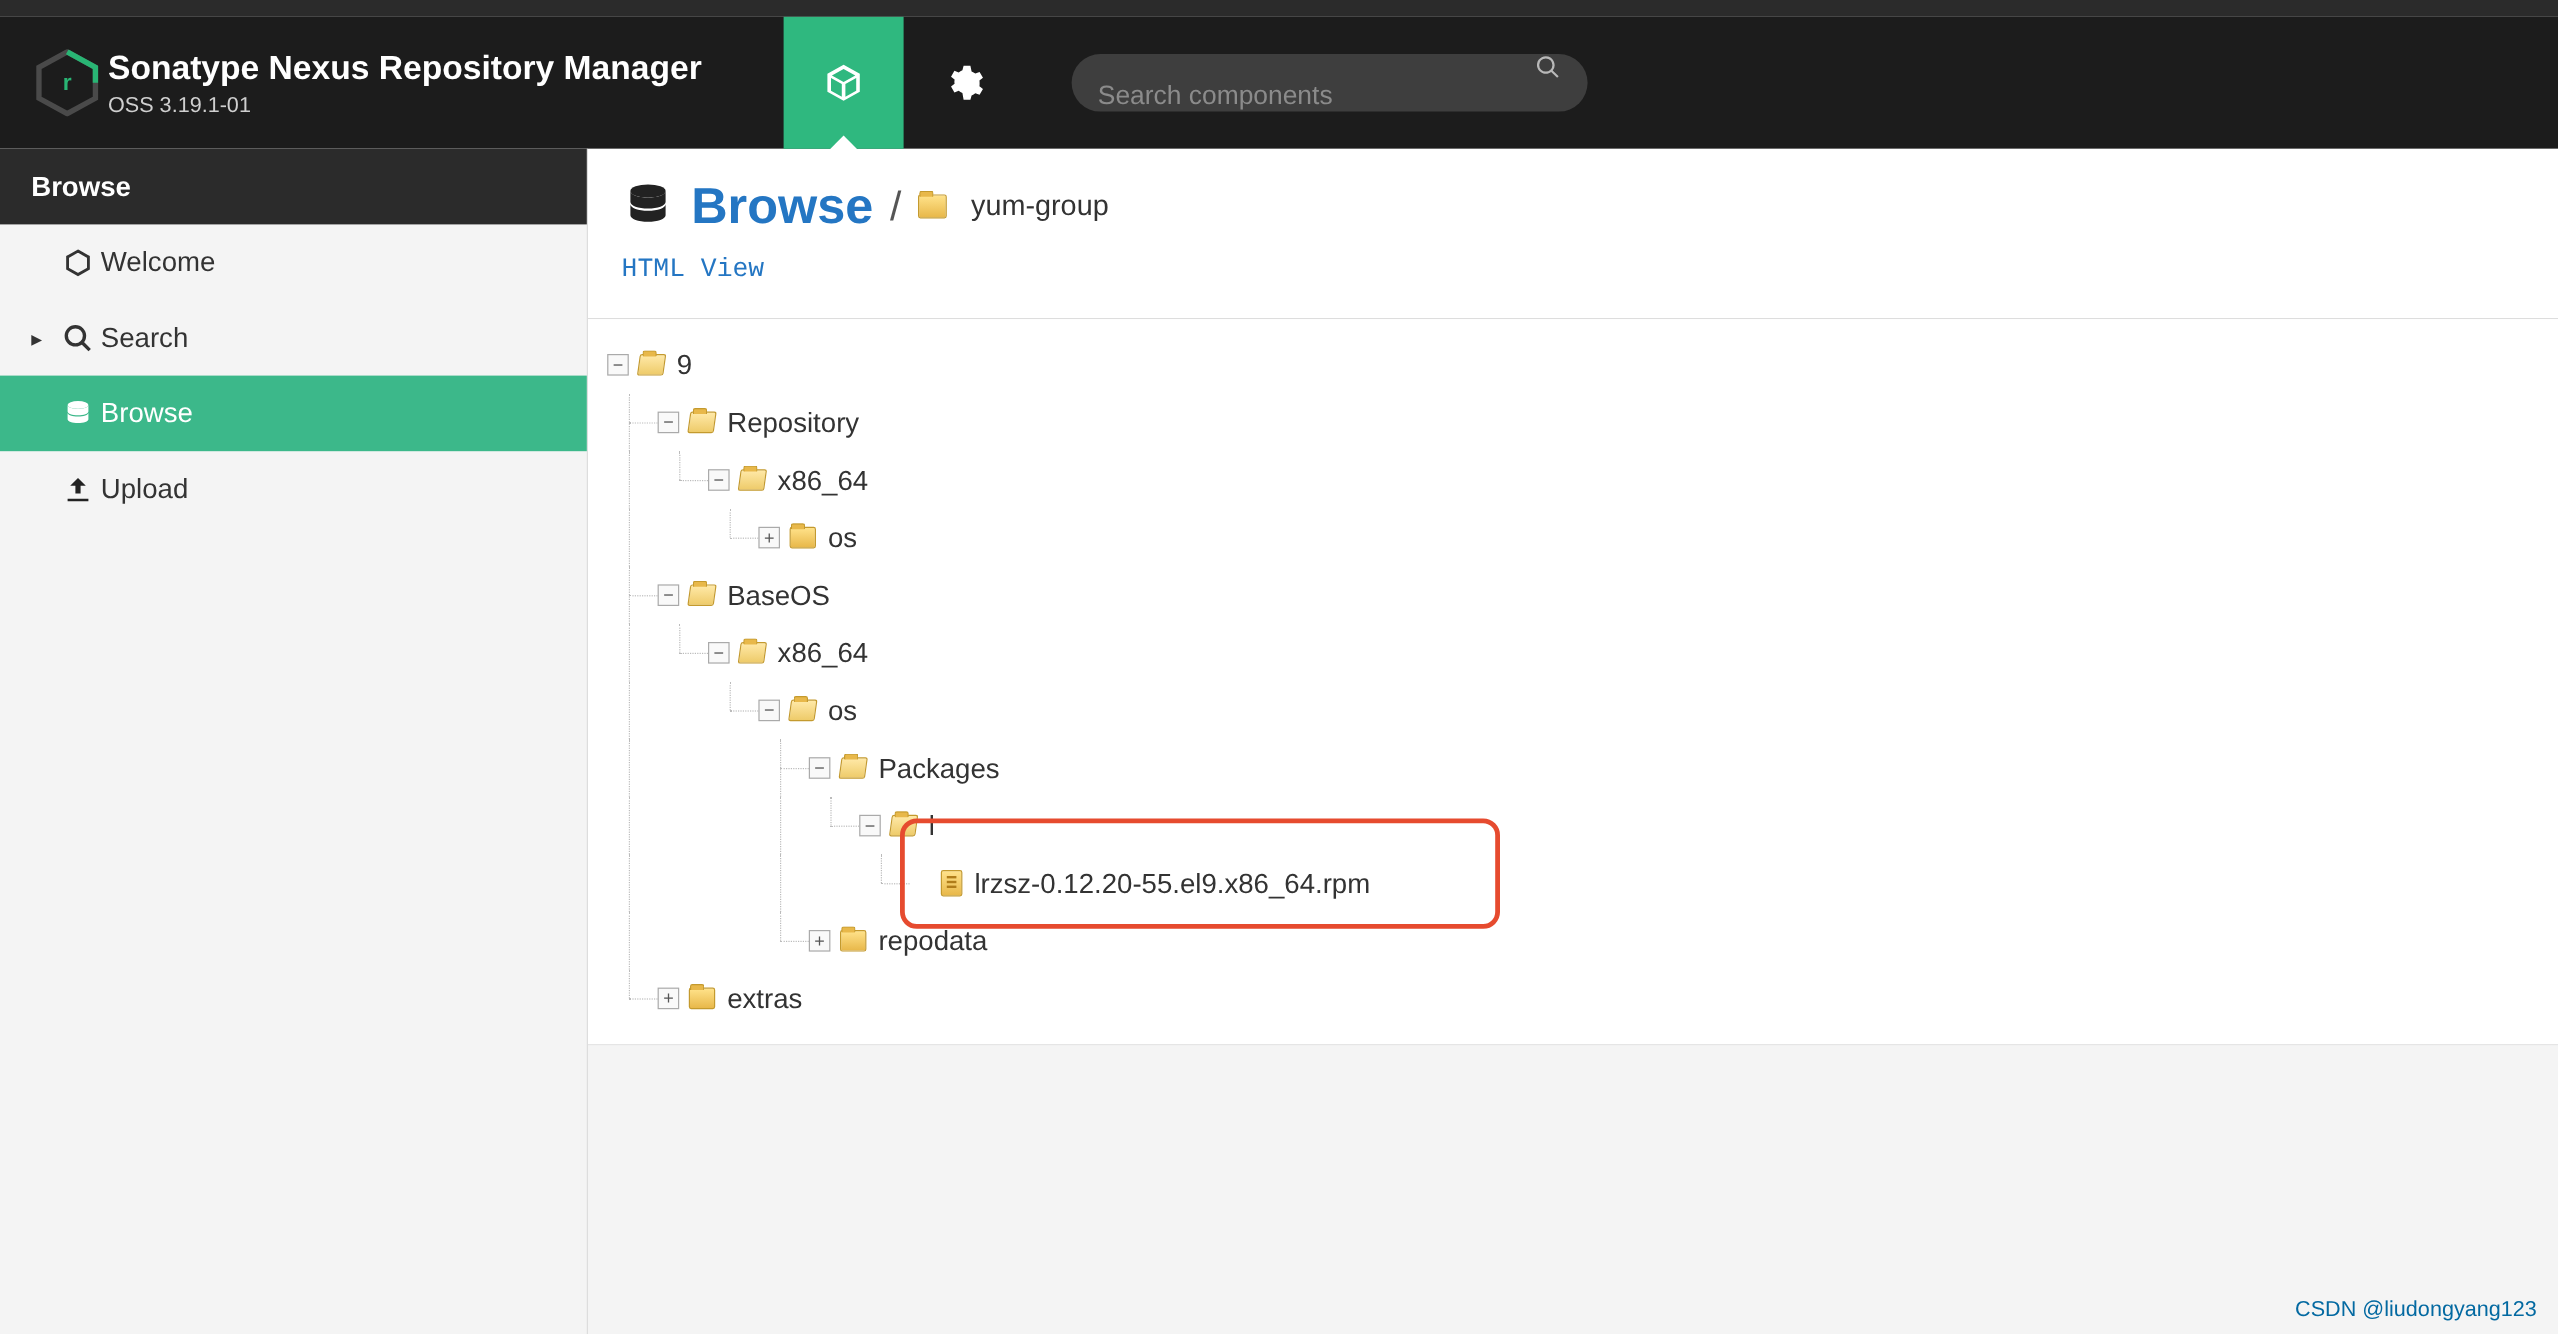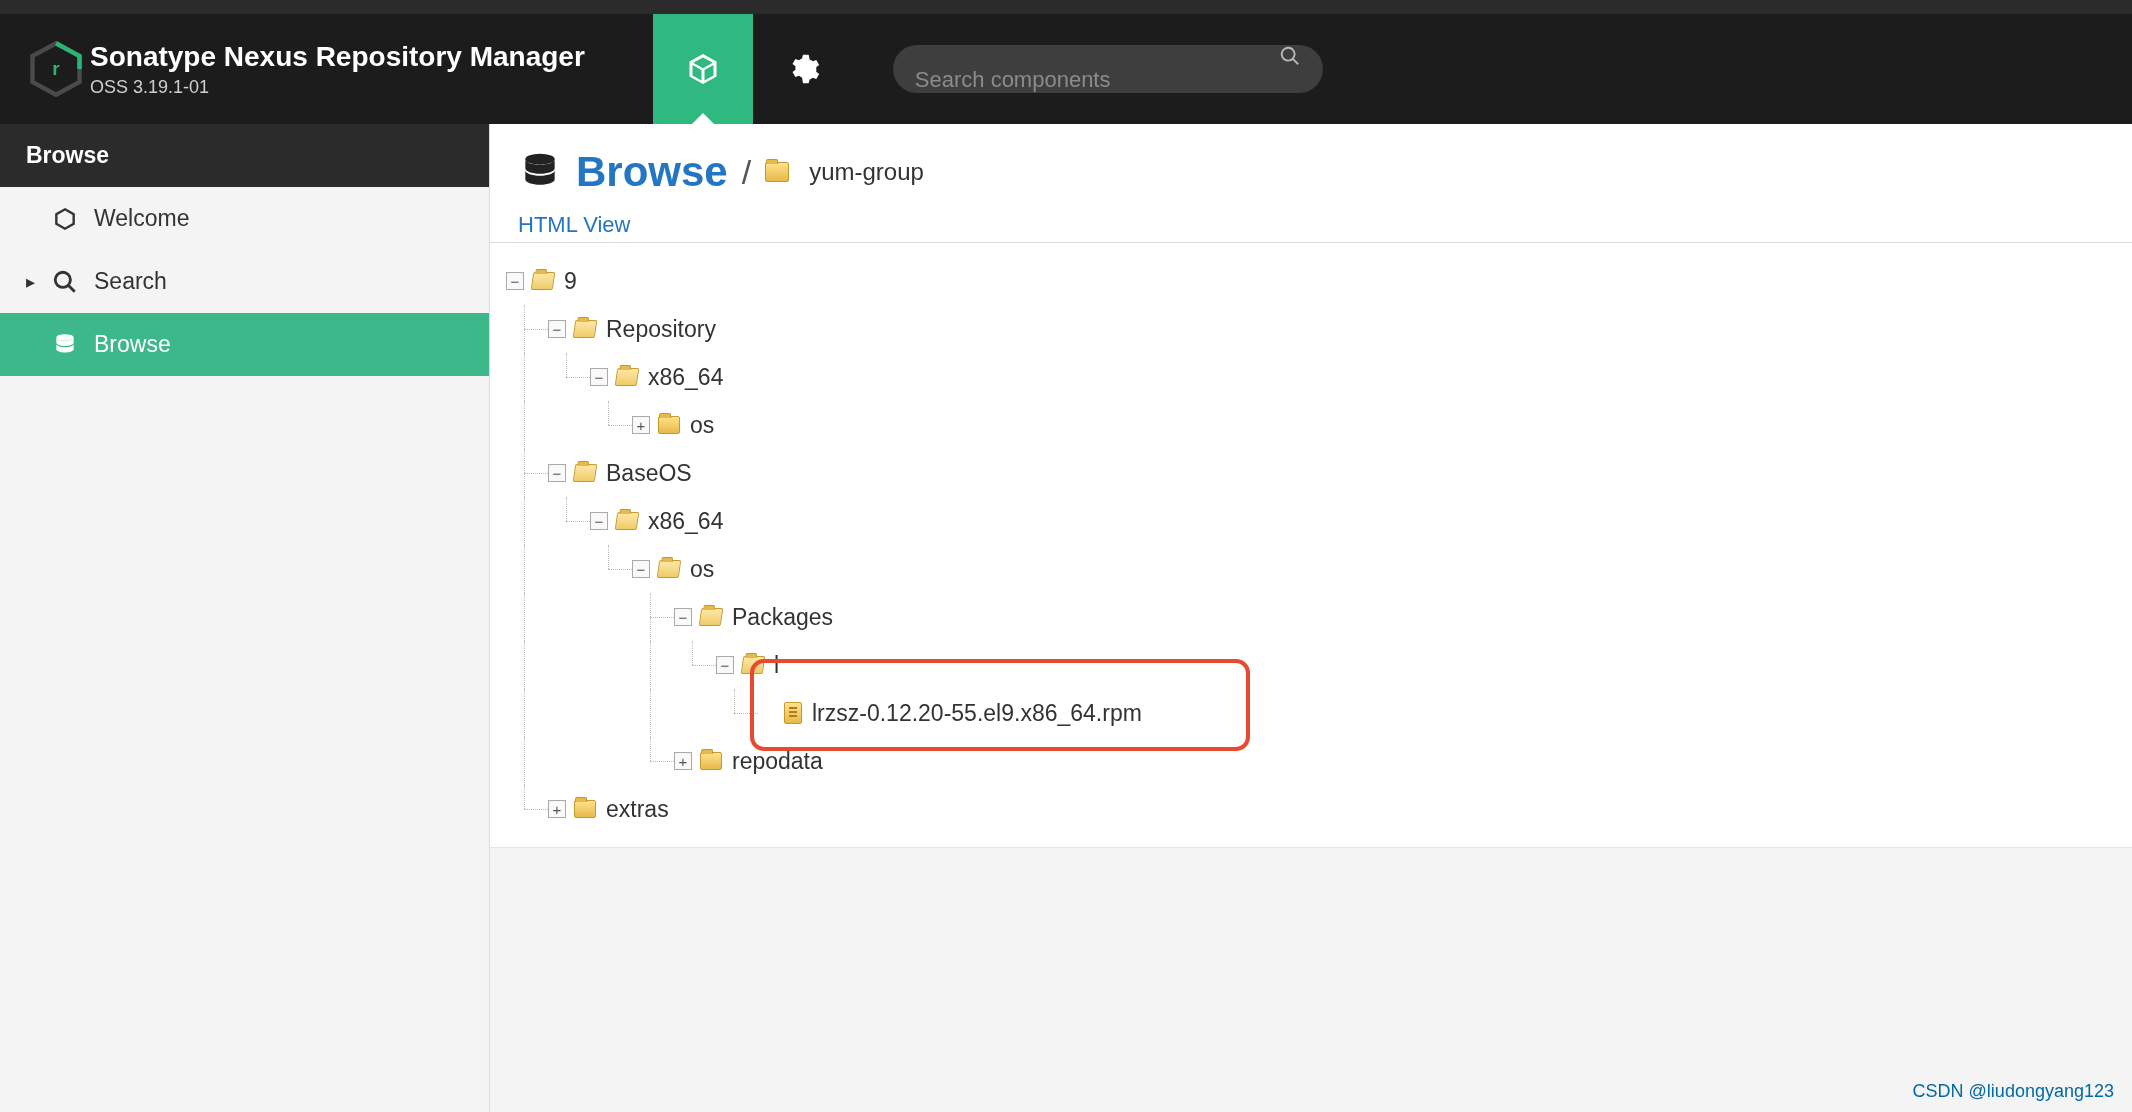--- a/index.html
+++ b/index.html
@@ -24,29 +24,29 @@
 .search-box input::placeholder { color:#8b8b8b; }
 
 .layout { display:flex; height: calc(1112px - 124px); }
 .sidebar { width: 490px; background:#f4f4f4; border-right:1px solid #ddd; }
 .sidebar-header { background:#2b2b2b; color:#fff; padding:18px 26px; font-size:23px; font-weight:600; }
 .nav-item { display:flex; align-items:center; padding:18px 26px; font-size:23px; color:#333; cursor:pointer; }
 .nav-item .icon-slot { width:38px; display:flex; justify-content:center; }
 .nav-item.expandable::before { content:"▸"; color:#333; font-size:18px; margin-right:6px; width:14px;}
 .nav-item:not(.expandable)::before { content:""; width:20px; display:inline-block;}
 .nav-item.active { background:#3cb88a; color:#fff; }
-.nav-item .lbl { margin-left:10px; }
+.nav-item .lbl { }
 
 .content { flex:1; background:#fff; display:flex; flex-direction:column; }
 .crumb-row { padding: 24px 28px 10px 28px; display:flex; align-items:center; gap:14px; }
 .db-ic { width:44px; height:44px; }
 .crumb-title { font-size:42px; font-weight:700; color:#2476c3; }
 .crumb-sep { font-size:34px; color:#555; }
 .crumb-leaf { font-size:24px; color:#333; display:flex; align-items:center; gap:10px;}
-.subtool { padding: 6px 28px 4px 28px; border-bottom:1px solid #ddd; }
+.subtool { padding: 6px 28px 28px 28px; border-bottom:1px solid #ddd;font-family:Liberation Mono, monospace; }
 .subtool a { color:#2476c3; font-size:22px; text-decoration:none; }
 
 .tree { padding: 14px 16px; font-size:23px; color:#333; position:relative; background:#fff;}
 .tnode { display:flex; align-items:center; height:48px; position:relative;}
 .toggle { width:18px; height:18px; border:1px solid #aaa; background:#f9f9f9; display:flex; align-items:center; justify-content:center; font-size:15px; color:#555; margin-right:8px; line-height:1; cursor:pointer;}
 .toggle.blank { border:none; background:transparent; }
 .fold-ic { width:22px; height:18px; margin-right:10px; display:inline-block; position:relative;}
 .fold-closed { background:linear-gradient(#ffe28a,#e8b84a); border:1px solid #c49a2e; border-radius:2px; }
 .fold-closed::before{content:"";position:absolute;top:-4px;left:0;width:10px;height:4px;background:#e8b84a;border:1px solid #c49a2e;border-bottom:none;border-radius:2px 2px 0 0;}
 .fold-open { background:linear-gradient(#ffe9a8,#eecb6a); border:1px solid #c49a2e; border-radius:2px; transform:skewX(-8deg);}
@@ -134,20 +134,28 @@
     <div class="nav-item active">
       <span class="icon-slot">
           <svg width="26" height="26" viewBox="0 0 24 24">
             <ellipse cx="12" cy="5" rx="8" ry="3" fill="#fff"></ellipse>
             <path fill="#fff" d="M4 5v5c0 1.7 3.6 3 8 3s8-1.3 8-3V5c0 1.7-3.6 3-8 3S4 6.7 4 5zm0 6v5c0 1.7 3.6 3 8 3s8-1.3 8-3v-5c0 1.7-3.6 3-8 3s-8-1.3-8-3z"></path>
           </svg>
         </span>
       <span class="lbl">Browse</span>
     </div>
 
+    <div class="nav-item">
+      <span class="icon-slot">
+          <svg width="26" height="26" viewBox="0 0 24 24">
+            <path fill="#222" d="M12 3 6 9h4v6h4V9h4l-6-6zM4 19h16v2H4z"></path>
+          </svg>
+        </span>
+      <span class="lbl">Upload</span>
+    </div>
   </div>
 
   <div class="content">
     <div class="crumb-row">
       <span class="db-ic">
         <svg width="44" height="44" viewBox="0 0 24 24">
             <ellipse cx="12" cy="5" rx="8" ry="3" fill="#222"></ellipse>
             <path fill="#222" d="M4 5v5c0 1.7 3.6 3 8 3s8-1.3 8-3V5c0 1.7-3.6 3-8 3S4 6.7 4 5zm0 6v5c0 1.7 3.6 3 8 3s8-1.3 8-3v-5c0 1.7-3.6 3-8 3s-8-1.3-8-3z"></path>
           </svg>
       </span>

